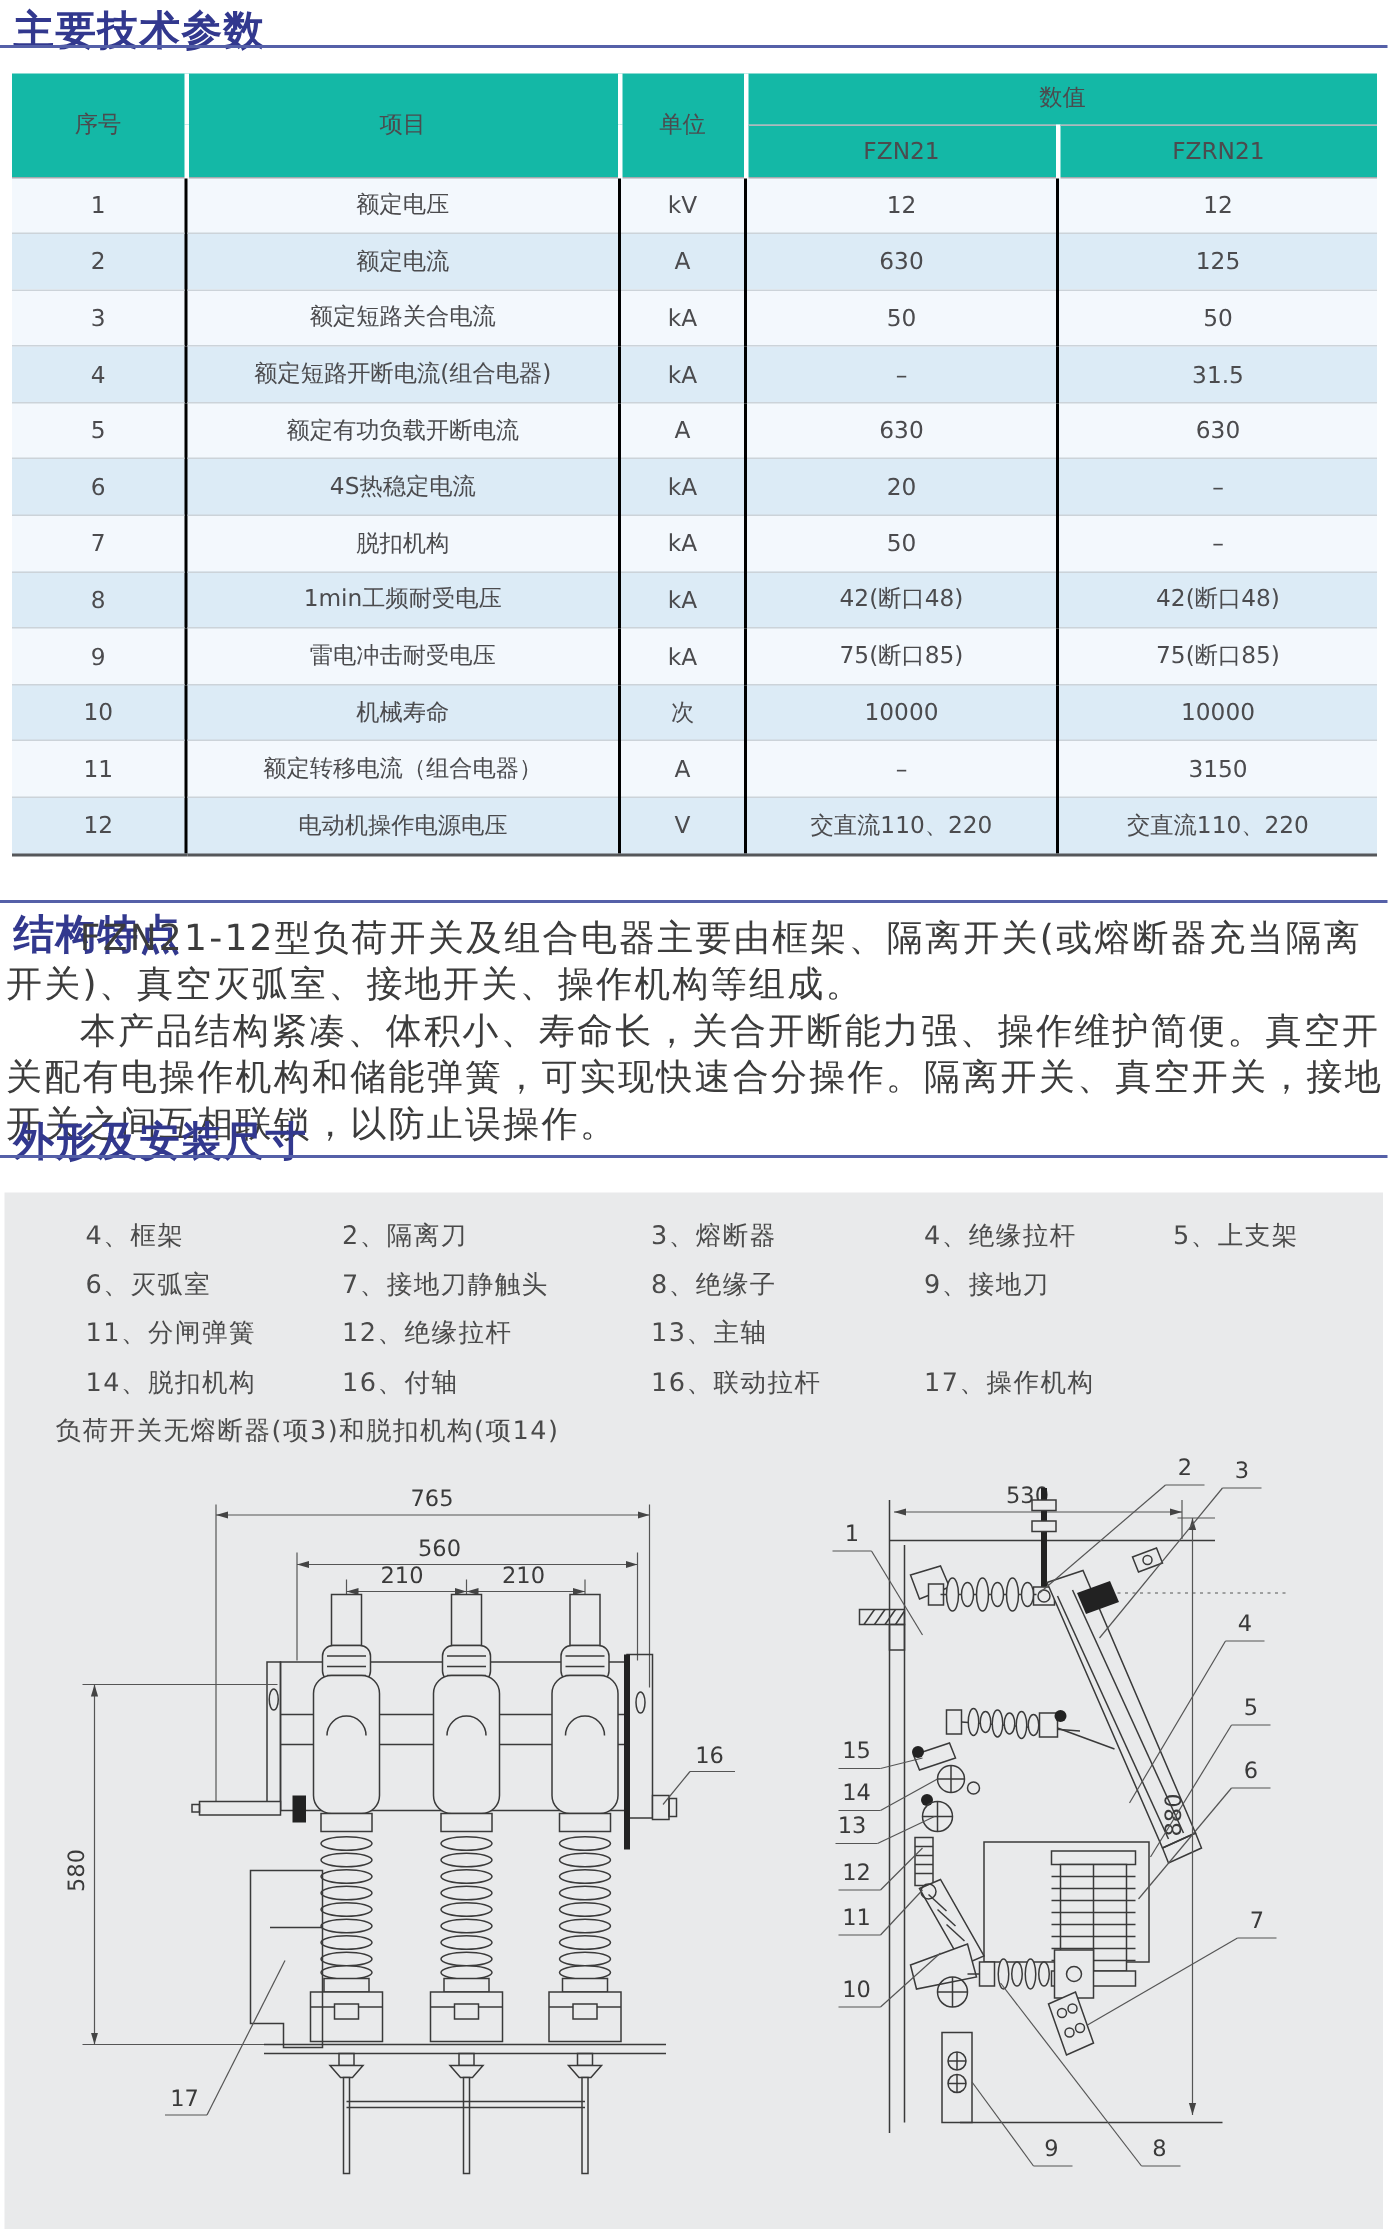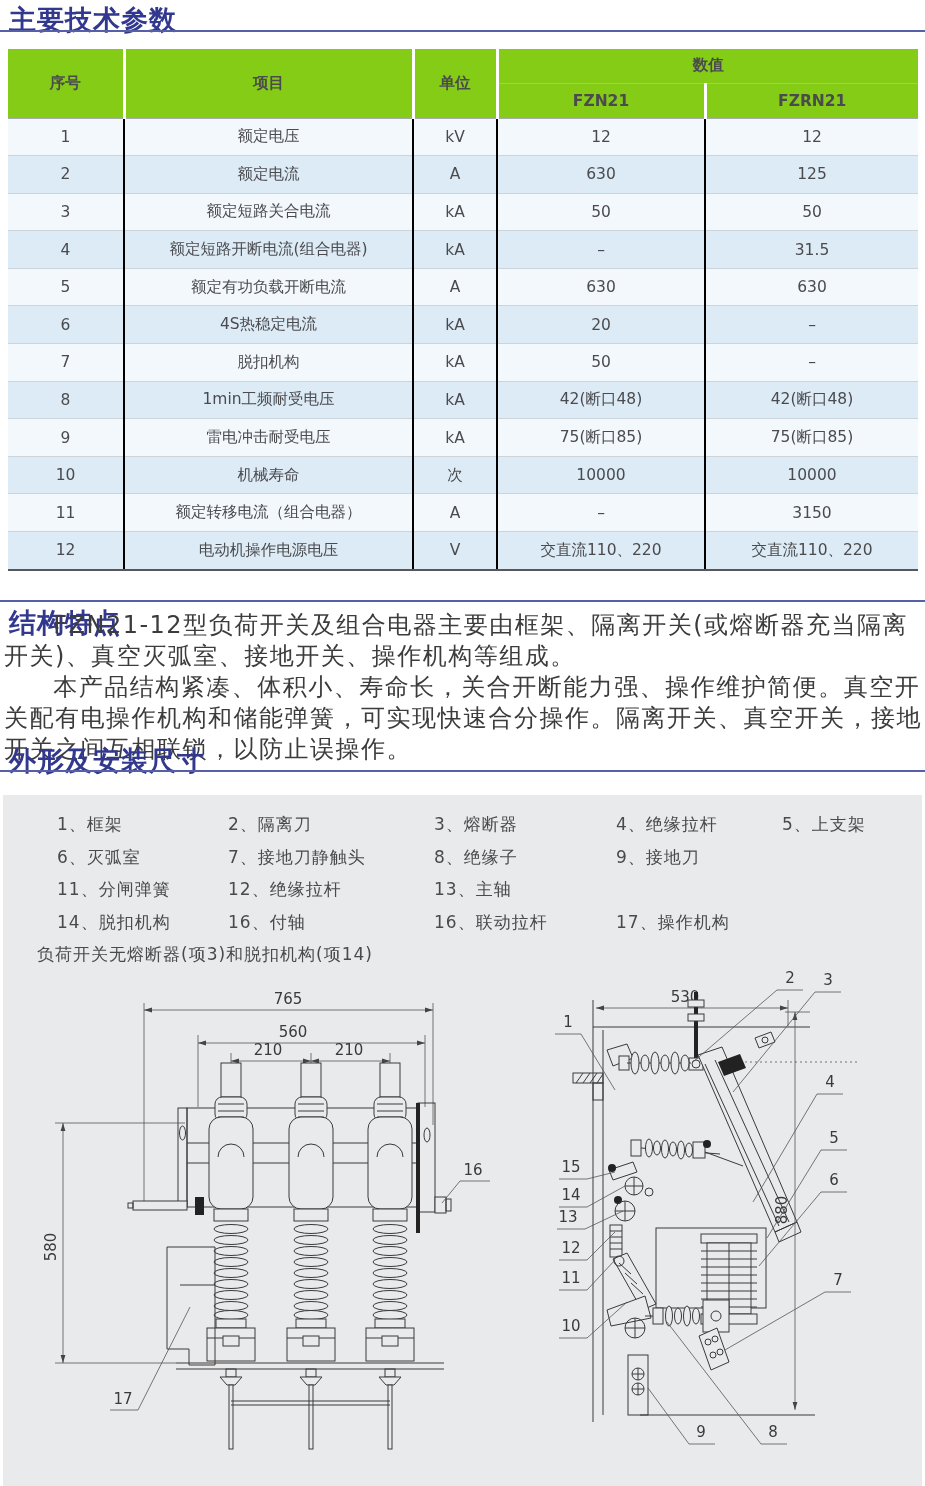--- a/index.html
+++ b/index.html
@@ -14,21 +14,21 @@
   }
   .rule{position:absolute;left:0;width:925px;height:2px;background:#5560a8;}
 
   
   table.params{
     position:absolute;left:8px;top:49px;width:910px;
     border-collapse:collapse;table-layout:fixed;
     font-size:15.5px;text-align:center;color:#4b4b4e;
   }
   table.params th{
-    background:#84cc16;font-weight:bold;padding:0;
+    background:#14b8a6;font-weight:normal;padding:0;
   }
   table.params thead th{border-bottom:1px solid #a6aaaf;}
   th.under-val{border-bottom:1px solid #b2b5ba !important;}
   .vsep{border-left:3px solid #fff;}
   table.params td{padding:0;height:36.6px;border-top:1px solid #ccd3d9;}
   table.params td + td{border-left:2px solid #000000;}
   table.params tbody tr:nth-child(odd){background:#f3f8fd;}
   table.params tbody tr:nth-child(even){background:#dcebf6;}
   table.params tbody tr:first-child td{border-top:none;}
   table.params tbody tr:last-child td{border-bottom:2px solid #55575a;}
@@ -187,21 +187,21 @@
   <p>本产品结构紧凑、体积小、寿命长，关合开断能力强、操作维护简便。真空开关配有电操作机构和储能弹簧，可实现快速合分操作。隔离开关、真空开关，接地开关之间互相联锁，以防止误操作。</p>
 </div>
 
 <div class="sec-title" style="top:743px;">外形及安装尺寸</div>
 <div class="rule" style="top:770px;"></div>
 
 <div class="panel">
 
   <div class="legend">
     <div class="legend-row">
-      <span>1、框架</span>
+      <span>4、框架</span>
       <span>2、隔离刀</span>
       <span>3、熔断器</span>
       <span>4、绝缘拉杆</span>
       <span>5、上支架</span>
     </div>
     <div class="legend-row">
       <span>6、灭弧室</span>
       <span>7、接地刀静触头</span>
       <span>8、绝缘子</span>
       <span>9、接地刀</span>

